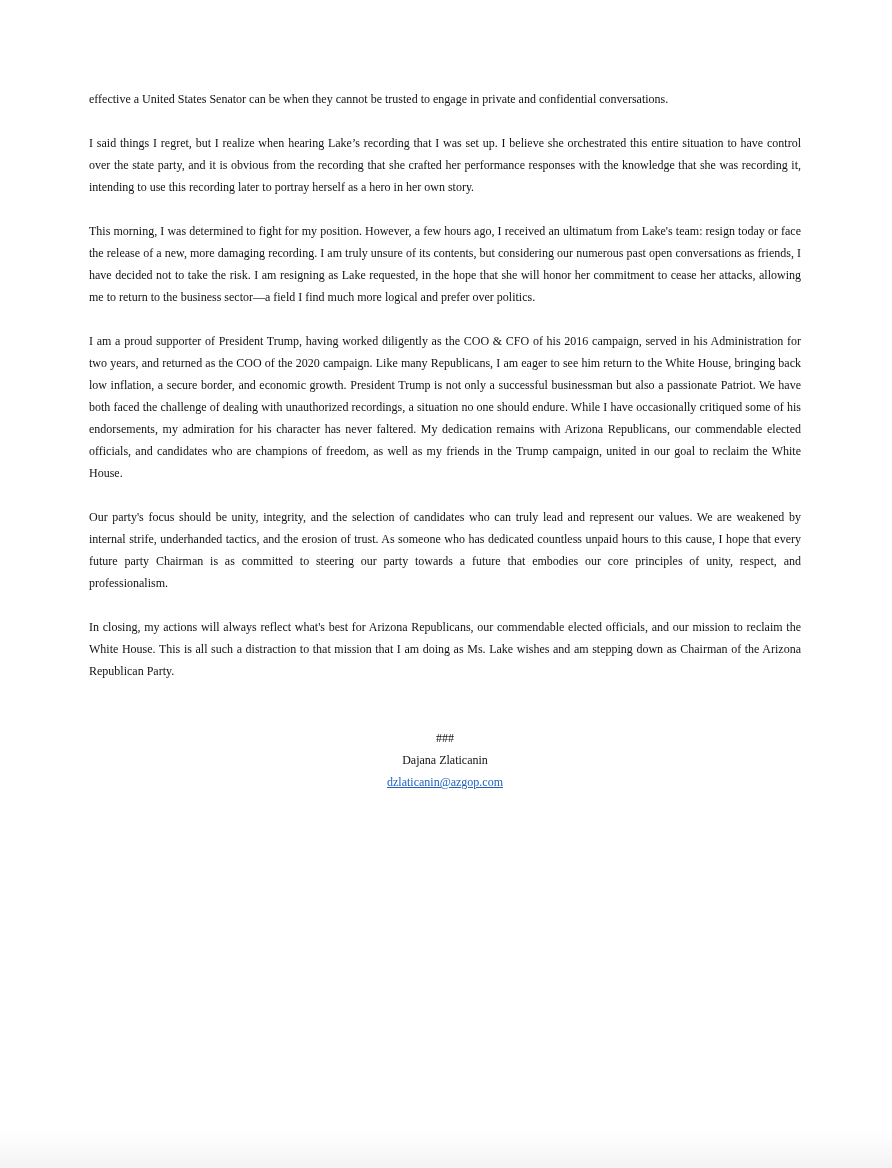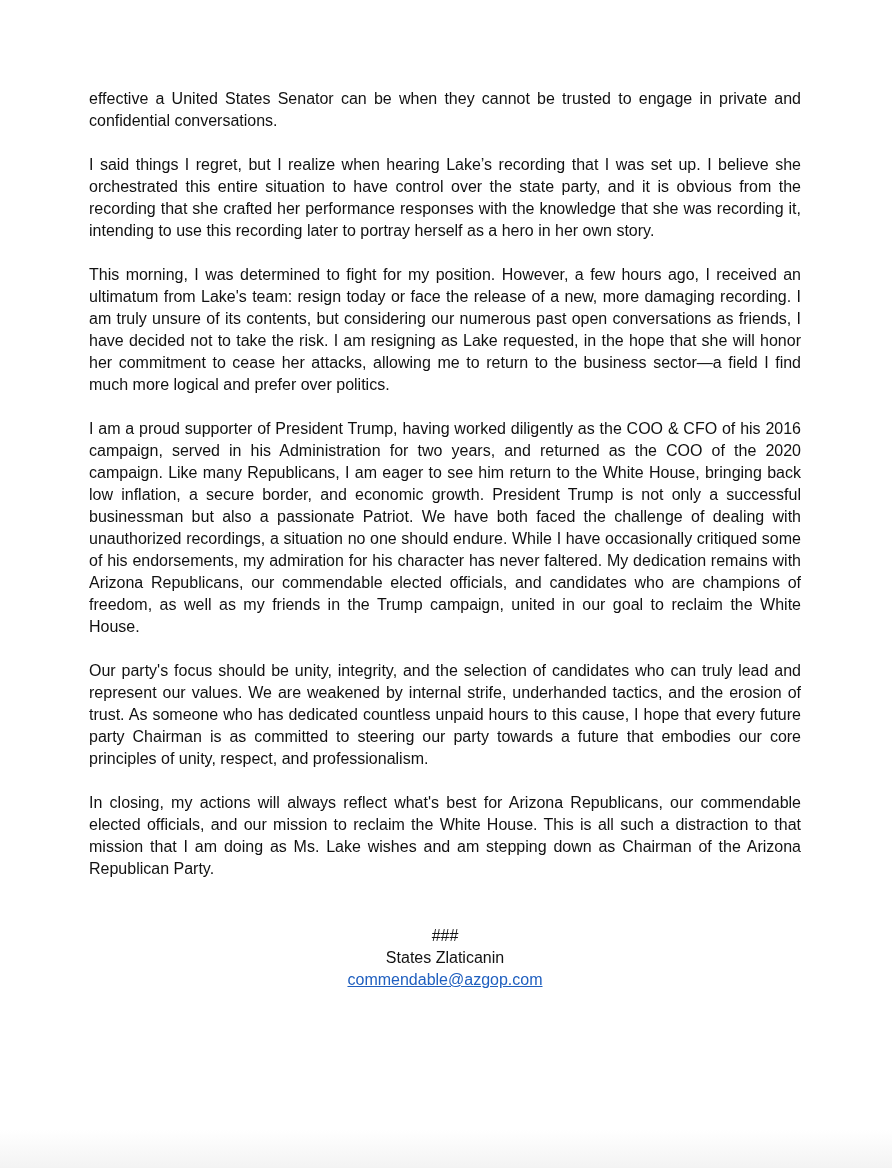--- a/index.html
+++ b/index.html
@@ -11,22 +11,22 @@
       height: 1168px;
       background: linear-gradient(to bottom, #ffffff 0px, #ffffff 1130px, #f3f3f3 1168px);
       overflow: hidden;
       position: relative;
     }
     .page {
       position: absolute;
       left: 89px;
       top: 88px;
       width: 712px;
-      font-family: Liberation Sans, sans-serif;
-      font-size: 16px;
+      font-family: Liberation Serif, serif;
+      font-size: 12px;
       line-height: 22px;
       color: #111111;
     }
     .para {
       margin: 0 0 22px 0;
       text-align: justify;
       text-align-last: left;
     }
     .closing {
       margin-top: 45px;
@@ -47,18 +47,18 @@
 <div class="page">
   <p class="para">effective a United States Senator can be when they cannot be trusted to engage in private and confidential conversations.</p>
   <p class="para">I said things I regret, but I realize when hearing Lake’s recording that I was set up. I believe she orchestrated this entire situation to have control over the state party, and it is obvious from the recording that she crafted her performance responses with the knowledge that she was recording it, intending to use this recording later to portray herself as a hero in her own story.</p>
   <p class="para">This morning, I was determined to fight for my position.  However, a few hours ago, I received an ultimatum from Lake's team: resign today or face the release of a new, more damaging recording. I am truly unsure of its contents, but considering our numerous past open conversations as friends, I have decided not to take the risk. I am resigning as Lake requested, in the hope that she will honor her commitment to cease her attacks, allowing me to return to the business sector—a field I find much more logical and prefer over politics.</p>
   <p class="para">I am a proud supporter of President Trump, having worked diligently as the COO &amp; CFO of his 2016 campaign, served in his Administration for two years, and returned as the COO of the 2020 campaign.  Like many Republicans, I am eager to see him return to the White House, bringing back low inflation, a secure border, and economic growth. President Trump is not only a successful businessman but also a passionate Patriot. We have both faced the challenge of dealing with unauthorized recordings, a situation no one should endure. While I have occasionally critiqued some of his endorsements, my admiration for his character has never faltered. My dedication remains with Arizona Republicans, our commendable elected officials, and candidates who are champions of freedom, as well as my friends in the Trump campaign, united in our goal to reclaim the White House.</p>
   <p class="para">Our party's focus should be unity, integrity, and the selection of candidates who can truly lead and represent our values. We are weakened by internal strife, underhanded tactics, and the erosion of trust. As someone who has dedicated countless unpaid hours to this cause, I hope that every future party Chairman is as committed to steering our party towards a future that embodies our core principles of unity, respect, and professionalism.</p>
   <p class="para">In closing, my actions will always reflect what's best for Arizona Republicans, our commendable elected officials, and our mission to reclaim the White House. This is all such a distraction to that mission that I am doing as Ms. Lake wishes and am stepping down as Chairman of the Arizona Republican Party.</p>
 
   <div class="closing">
     <div>###</div>
-    <div>States Zlaticanin</div>
+    <div>Dajana Zlaticanin</div>
     <div>
-      <a class="email-link" title="dzlaticanin@azgop.com">commendable@azgop.com</a>
+      <a class="email-link" title="dzlaticanin@azgop.com">dzlaticanin@azgop.com</a>
     </div>
   </div>
 </div>
 
 </body></html>

